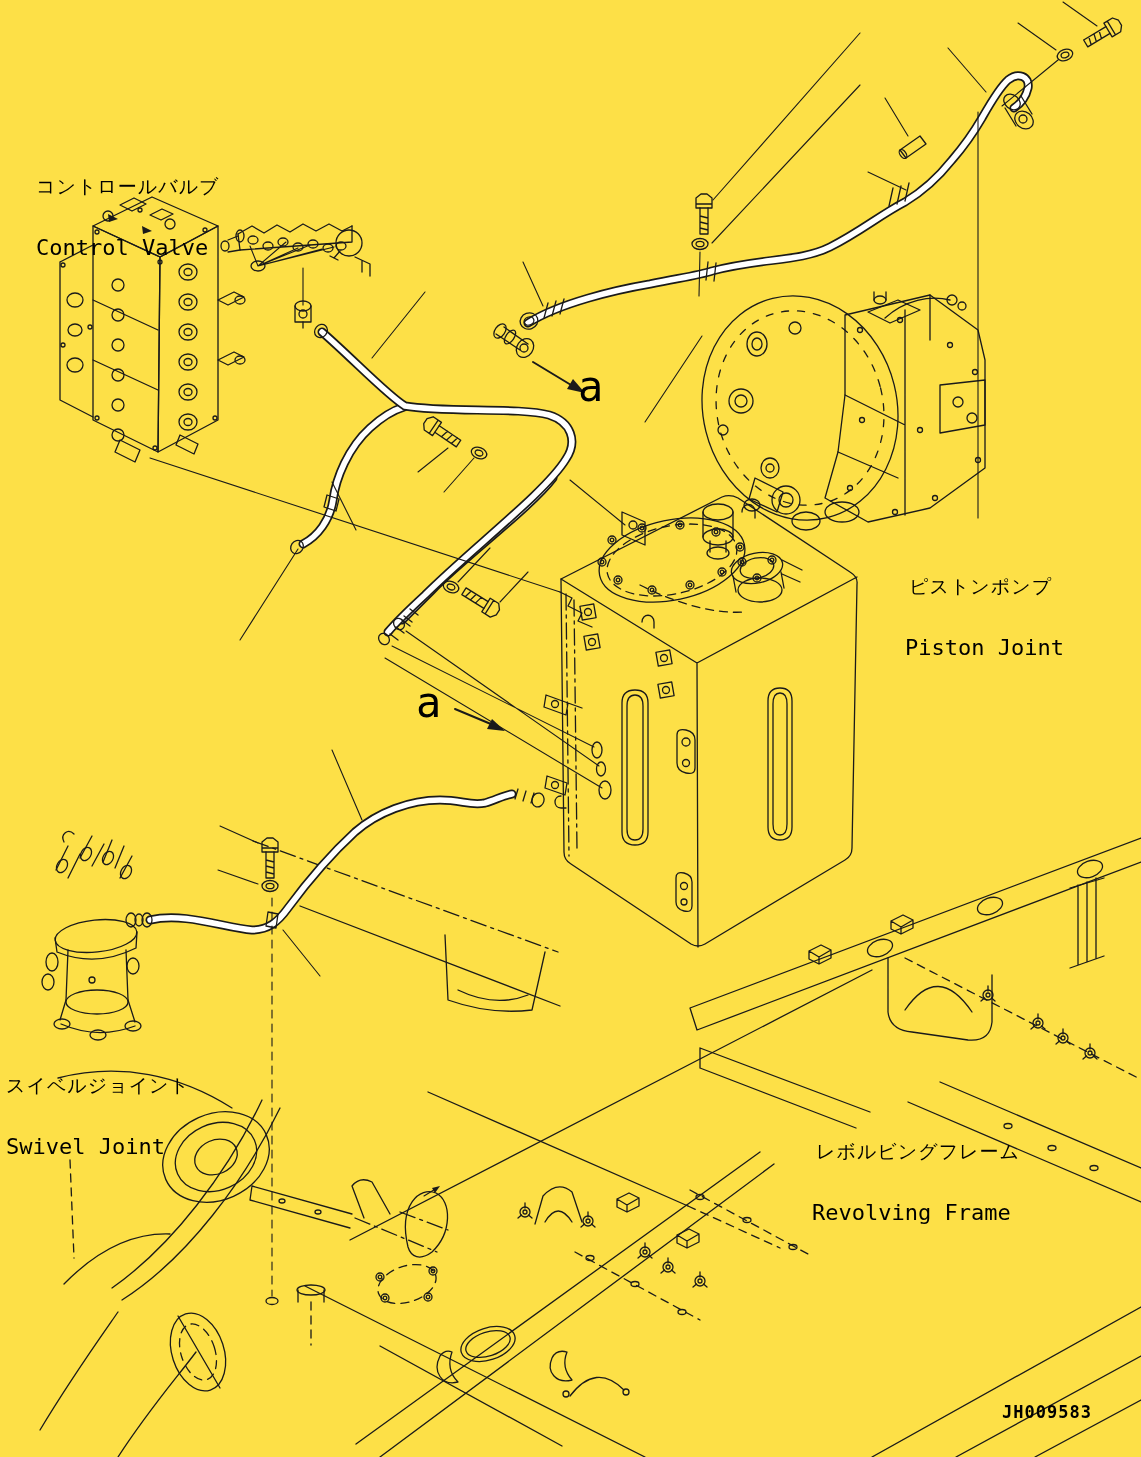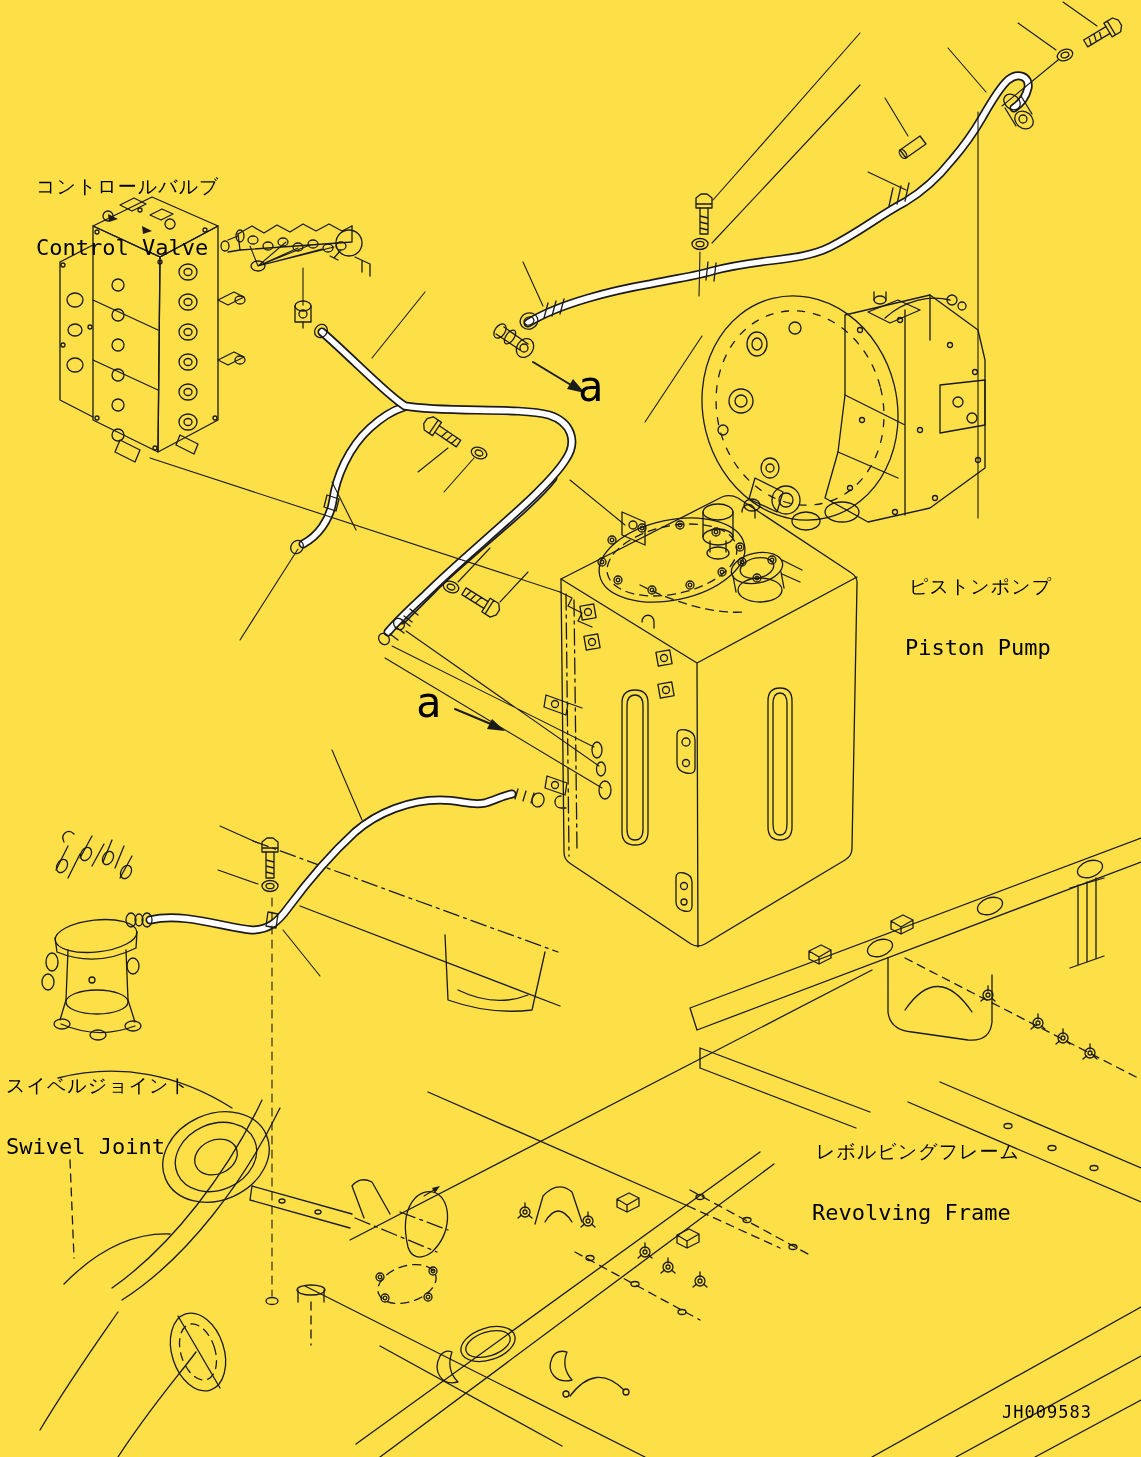--- a/index.html
+++ b/index.html
@@ -493,31 +493,31 @@
   </g>
 </svg>
 
   <div class="label" style="left:36px;top:137px;">
     <div class="ja">コントロールバルブ</div>
     <div class="en">Control Valve</div>
   </div>
 
   <div class="label" style="left:893px;top:537px;margin-left:12px;">
     <div class="ja ind-sm">ピストンポンプ</div>
-    <div class="en">Piston Pump</div>
+    <div class="en">Piston Joint</div>
   </div>
 
 
   <div class="label" style="left:6px;top:1036px;">
     <div class="ja">スイベルジョイント</div>
     <div class="en">Swivel Joint</div>
   </div>
 
   <div class="label" style="left:812px;top:1102px;">
     <div class="ja ind-sm">レボルビングフレーム</div>
     <div class="en">Revolving Frame</div>
   </div>
 
   <div class="marker" style="left:578px;top:362px;">a</div>
   <div class="marker" style="left:416px;top:678px;">a</div>
 
-  <div class="docnum" style="left:1002px;top:1402px;">JH009583</div>
+  <div class="docnum" style="left:1002px;top:1402px;font-weight:bold;">JH009583</div>
 </div>
 
 </body></html>

